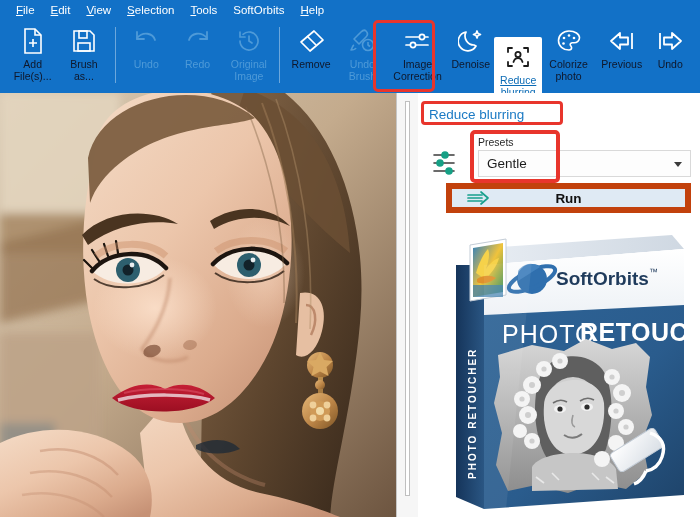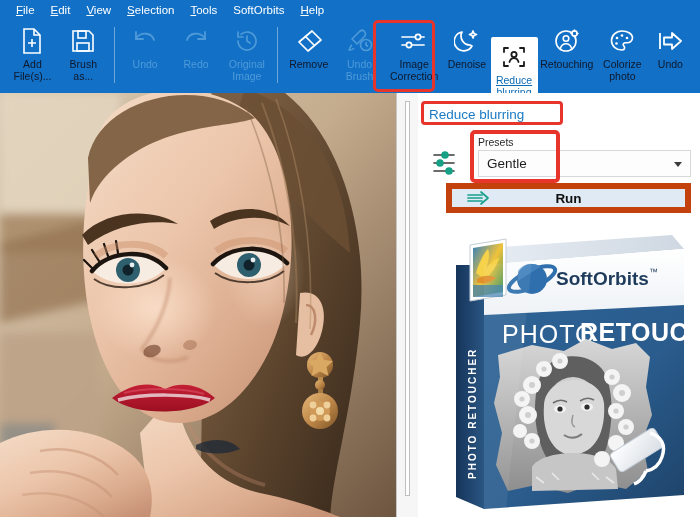--- a/index.html
+++ b/index.html
@@ -356,49 +356,46 @@
           <svg width="26" height="24" viewBox="0 0 26 24" fill="none" stroke="#1b1b1b" stroke-width="1.8" stroke-linecap="round" stroke-linejoin="round">
             <path d="M3 7V3h4M19 3h4v4M23 17v4h-4M7 21H3v-4"></path>
             <circle cx="13" cy="9.5" r="2.6"></circle>
             <path d="M8.5 17c.8-2.6 2.5-3.8 4.5-3.8s3.7 1.2 4.5 3.8"></path>
           </svg>
         </span>
         <span class="lbl">Reduce
 blurring</span>
       </div>
 
-      <div class="tool" style="width:62px">
-        <span class="ico">
-          <svg width="26" height="24" viewBox="0 0 26 24" fill="none" stroke="#ffffff" stroke-width="1.6" stroke-linecap="round">
-            <circle cx="12" cy="12" r="10"></circle>
-            <circle cx="12" cy="9.5" r="2.8"></circle>
-            <path d="M6.5 19c1-3 3-4.3 5.5-4.3S16.5 16 17.5 19"></path>
-            <circle cx="20.5" cy="4.5" r="2.6" fill="#1271c7"></circle>
-            <path d="M20.5 1v1.2M20.5 6.8V8M17 4.5h1.2M22.8 4.5H24"></path>
-          </svg>
-        </span>
-        <span class="lbl">Retouching</span>
-      </div>
 
       <div class="tool" style="width:56px">
         <span class="ico">
           <svg width="26" height="24" viewBox="0 0 26 24" fill="none" stroke="#ffffff" stroke-width="1.6">
             <path d="M13 2C7 2 2.5 6.3 2.5 11.6S7 21 13 21c1.7 0 2.6-1 2.6-2.2 0-1.4-1.4-2-1.4-3.2 0-1 .9-1.8 2-1.8h1.9c3 0 5.4-2.2 5.4-5C23.5 5 19 2 13 2z"></path>
             <circle cx="8" cy="9" r="1.3" fill="#ffffff" stroke="none"></circle>
             <circle cx="13" cy="6.5" r="1.3" fill="#ffffff" stroke="none"></circle>
             <circle cx="18" cy="9" r="1.3" fill="#ffffff" stroke="none"></circle>
             <circle cx="7.5" cy="14.5" r="1.3" fill="#ffffff" stroke="none"></circle>
           </svg>
         </span>
         <span class="lbl">Colorize
 photo</span>
       </div>
 
       <div class="spacer"></div>
 
+      <div class="tool" style="width:56px">
+        <span class="ico">
+          <svg width="28" height="24" viewBox="0 0 28 24" fill="none" stroke="#ffffff" stroke-width="1.8" stroke-linejoin="round">
+            <path d="M12 4L3 12l9 8v-4.5h8v-7h-8z"></path>
+            <path d="M24 4v16"></path>
+          </svg>
+        </span>
+        <span class="lbl">Previous</span>
+      </div>
 
       <div class="tool" style="width:46px">
         <span class="ico">
           <svg width="28" height="24" viewBox="0 0 28 24" fill="none" stroke="#ffffff" stroke-width="1.8" stroke-linejoin="round">
             <path d="M16 4l9 8-9 8v-4.5H8v-7h8z"></path>
             <path d="M4 4v16"></path>
           </svg>
         </span>
         <span class="lbl">Undo</span>
       </div>

